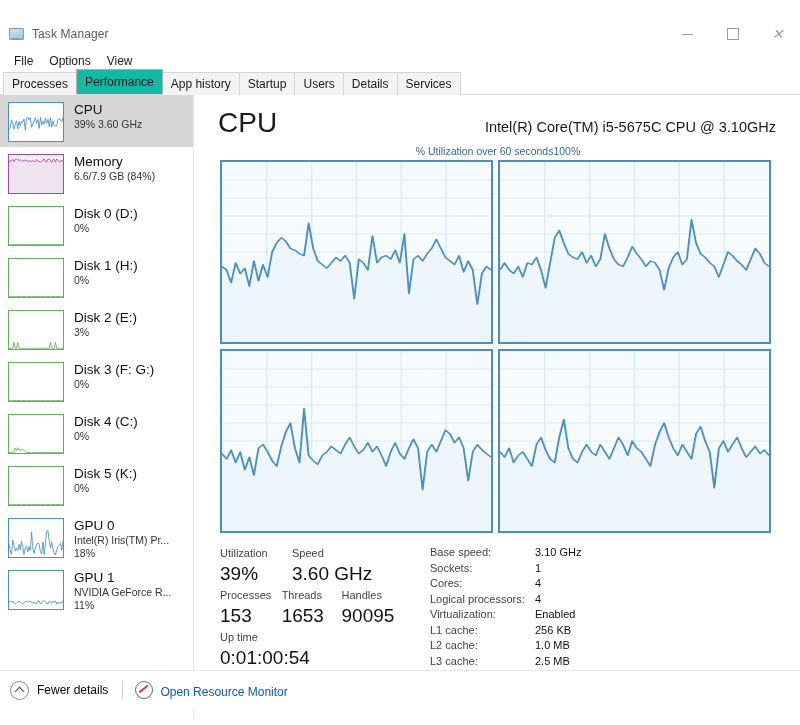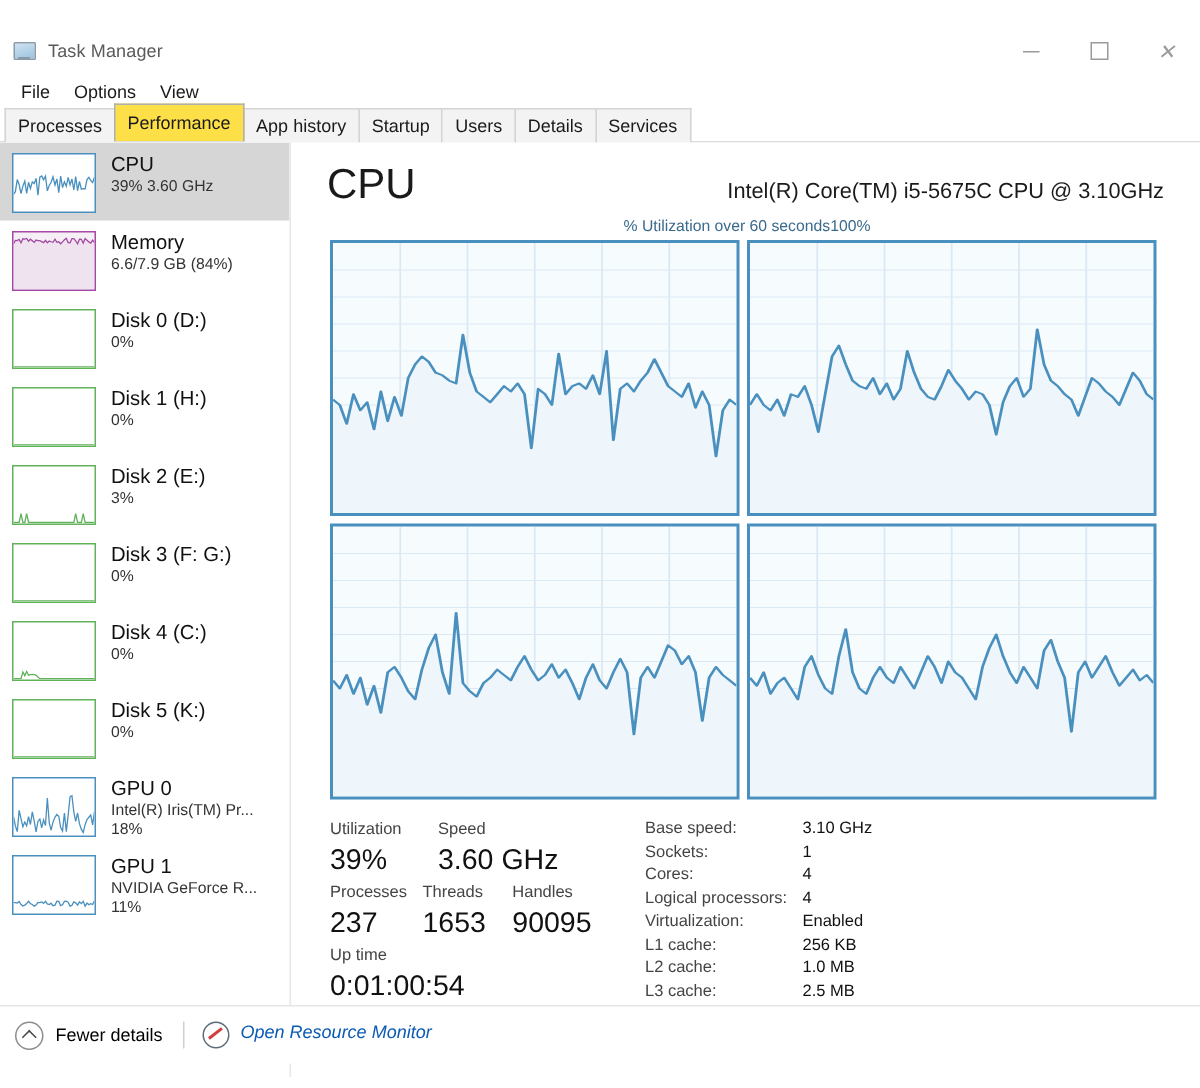--- a/index.html
+++ b/index.html
@@ -96,21 +96,21 @@
     color: #1a1a1a;
     margin-right: -1px;
     height: 16px;
     line-height: 16px;
     box-sizing: content-box;
     cursor: default;
     position: relative;
     top: 1px;
   }
   .tab.active {
-    background: #fde047;
+    background: #14b8a6;
     font-weight: normal;
     z-index: 3;
     top: 0;
     padding-top: 4px;
     padding-bottom: 4px;
     border-color: #b0b0b0;
   }
 
   
   #content {
@@ -274,21 +274,21 @@
     width: 6px; height: 6px;
     border-left: 1.4px solid #4a4a4a;
     border-top: 1.4px solid #4a4a4a;
     transform: rotate(45deg);
   }
   #sep {
     width: 1px; height: 18px;
     background: #cfcfcf;
     margin: 0 12px 0 14px;
   }
-  #resmon { display:flex; align-items:flex-start; cursor:default;font-style:italic; }
+  #resmon { display:flex; align-items:flex-end; cursor:default; }
   #resmon-icon {
     width: 16px; height: 16px;
     border: 1.3px solid #5d6b77;
     border-radius: 50%;
     margin-right: 7px;
     position: relative;
     flex: 0 0 auto;
   }
   #resmon-icon::before {
     content:"";
@@ -557,21 +557,21 @@
             <div class="stat-value">39%</div>
           </div>
           <div class="stat-block sb-speed">
             <div class="stat-label">Speed</div>
             <div class="stat-value">3.60 GHz</div>
           </div>
         </div>
         <div class="stat-row">
           <div class="stat-block sb-proc">
             <div class="stat-label">Processes</div>
-            <div class="stat-value">237</div>
+            <div class="stat-value">153</div>
           </div>
           <div class="stat-block sb-thr">
             <div class="stat-label">Threads</div>
             <div class="stat-value">1653</div>
           </div>
           <div class="stat-block sb-hand">
             <div class="stat-label">Handles</div>
             <div class="stat-value">90095</div>
           </div>
         </div>

